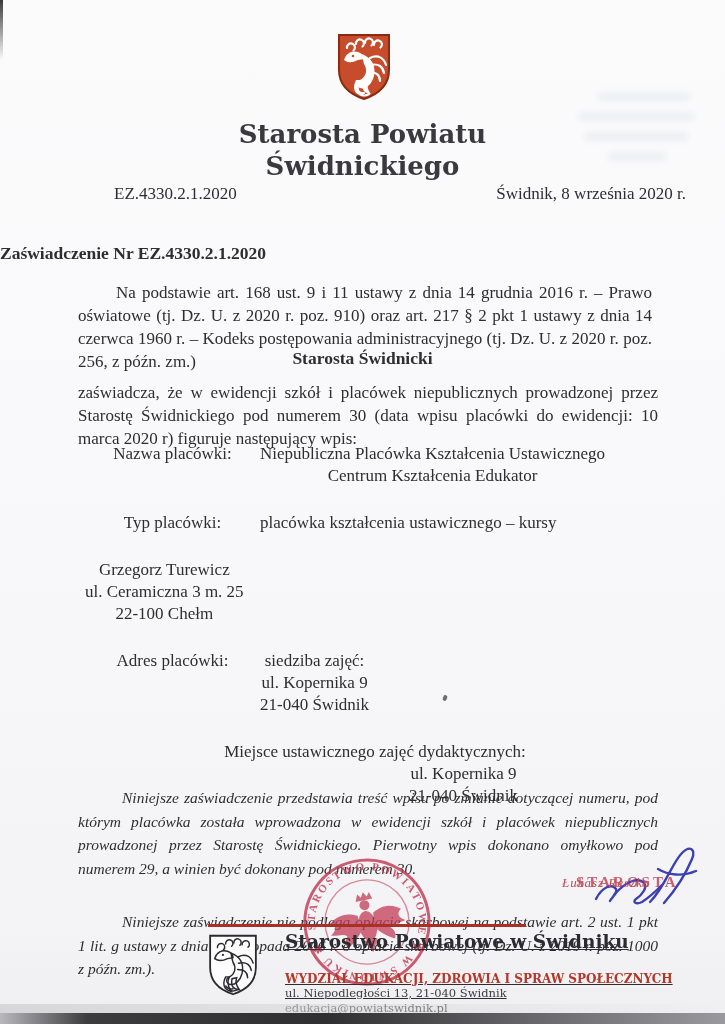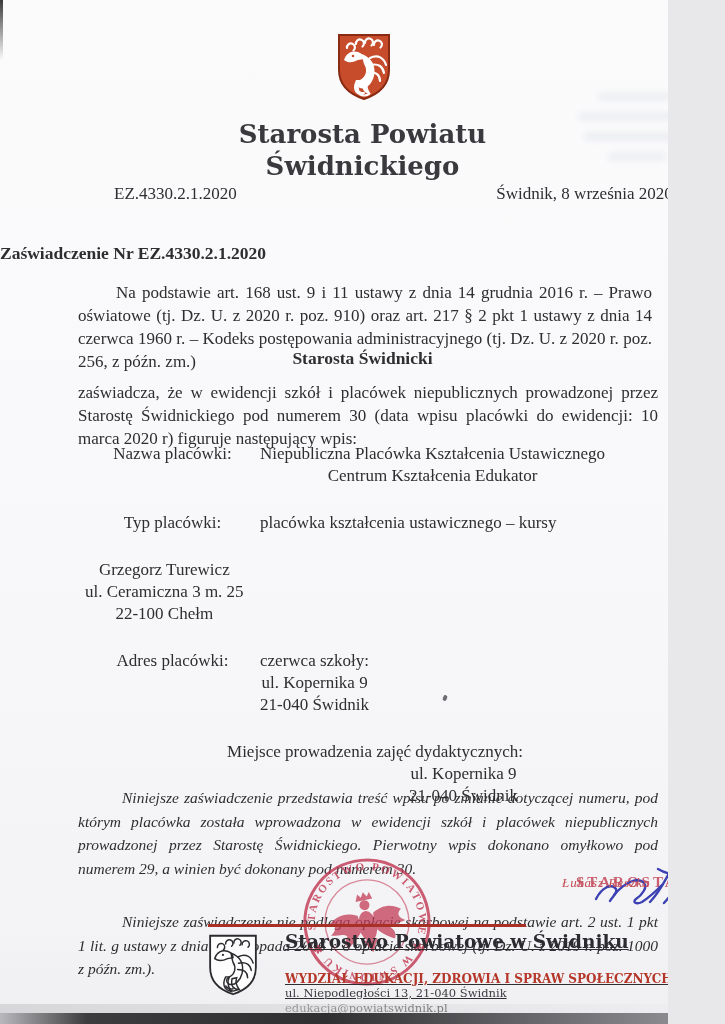--- a/index.html
+++ b/index.html
@@ -1,17 +1,17 @@
 <!DOCTYPE html>
 <html><head>
 <meta charset="utf-8">
 <style>
   html,body{margin:0;padding:0;background:#e8e8ea;}
   .page{
-    position:relative;width:668px;height:1024px;overflow:hidden;
+    position:relative;width:725px;height:1024px;overflow:hidden;
     background:linear-gradient(180deg,#fbfbfc 0%,#f8f8fa 55%,#f3f3f5 92%,#efeff1 100%);
     font-family:"Liberation Serif",serif;color:#2e2e31;
   }
   .abs{position:absolute;}
   
   .crest{left:336px;top:32px;width:56px;height:70px;}
   .org-title{left:0;top:118px;width:725px;text-align:center;
     font-family:"DejaVu Serif",serif;font-weight:bold;font-size:26px;line-height:32px;color:#3a3a3e;}
   .meta{left:85px;top:184px;width:572px;display:flex;justify-content:space-between;font-size:17px;margin-left:29px;}
   .doc-title{left:0;top:243px;width:725px;text-align:left;font-weight:bold;font-size:17.5px;}
@@ -117,27 +117,27 @@
     <div class="field-row">
       <div class="field-lines">
         <div>Grzegorz Turewicz</div>
         <div>ul. Ceramiczna 3 m. 25</div>
         <div>22-100 Chełm</div>
       </div>
     </div>
     <div class="field-row">
       <div class="field-label">Adres placówki:</div>
       <div class="field-lines">
-        <div>czerwca szkoły:</div>
+        <div>siedziba zajęć:</div>
         <div>ul. Kopernika 9</div>
         <div>21-040 Świdnik</div>
       </div>
     </div>
     <div class="field-row full">
-      <div class="field-label">Miejsce prowadzenia zajęć dydaktycznych:</div>
+      <div class="field-label">Miejsce ustawicznego zajęć dydaktycznych:</div>
       <div class="field-lines">
         <div>ul. Kopernika 9</div>
         <div>21-040 Świdnik</div>
       </div>
     </div>
   </div>
 
   <div class="abs notes">
     <div class="note">Niniejsze zaświadczenie przedstawia treść wpisu po zmianie dotyczącej numeru, pod którym placówka została wprowadzona w ewidencji szkół i placówek niepublicznych prowadzonej przez Starostę Świdnickiego. Pierwotny wpis dokonano omyłkowo pod numerem 29, a winien być dokonany pod numerem 30.</div>
     <div class="note">Niniejsze zaświadczenie nie podlega opłacie skarbowej na podstawie art. 2 ust. 1 pkt 1 lit. g ustawy z dnia 16 listopada 2006 r. o opłacie skarbowej (tj. Dz. U. z 2019 r. poz. 1000 z późn. zm.).</div>

